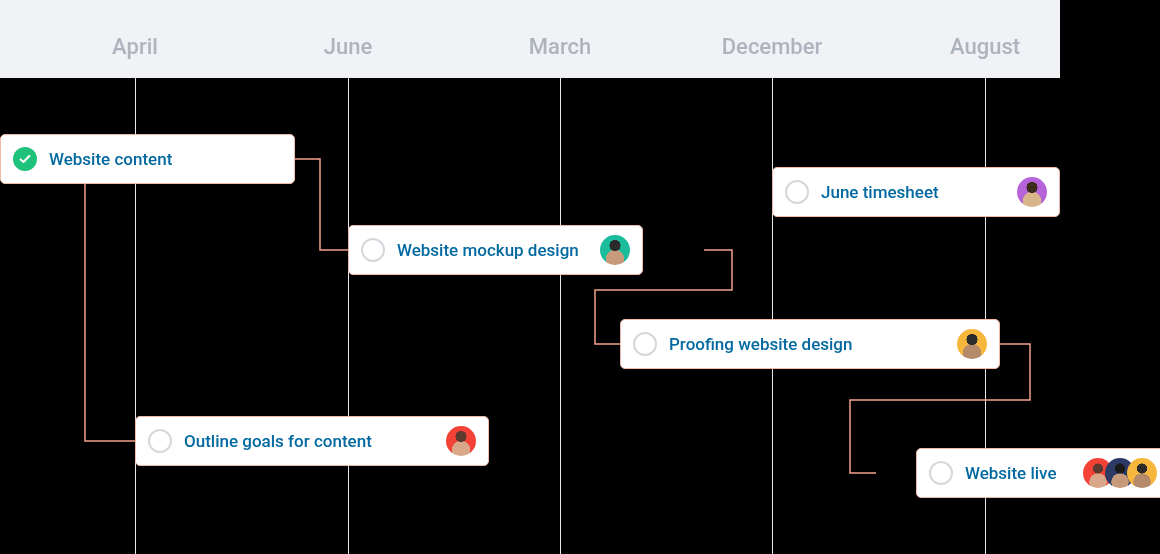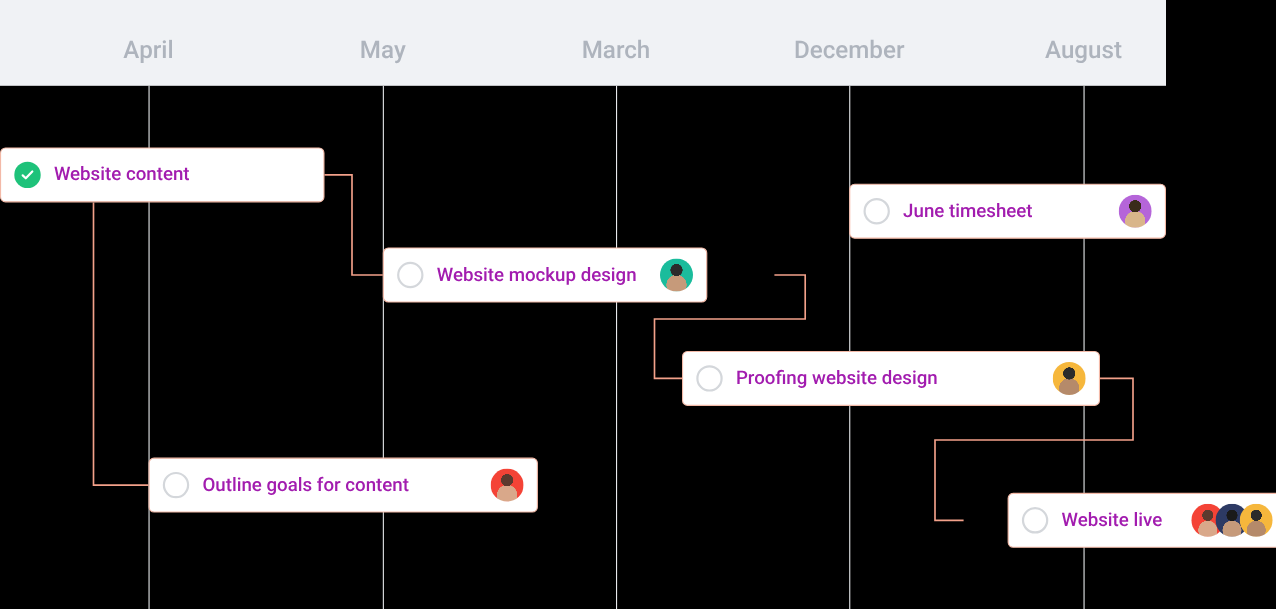--- a/index.html
+++ b/index.html
@@ -72,21 +72,21 @@
     align-items: center;
     justify-content: center;
   }
   .task .status.done svg {
     width: 14px;
     height: 14px;
   }
   .task .label {
     font-size: 17px;
     font-weight: 500;
-    color: #a21caf;
+    color: #0369a1;
     white-space: nowrap;
     flex: 1 1 auto;
   }
   .task .avatars {
     display: flex;
     align-items: center;
     margin-left: 12px;
   }
   .avatar {
     width: 30px;
@@ -107,21 +107,21 @@
     stroke-width: 1.5;
   }
 </style>
 </head>
 <body>
 <div class="canvas">
 
 <div class="header"></div>
 
 <div class="month-label" style="left:135px">April</div>
-<div class="month-label" style="left:348px">May</div>
+<div class="month-label" style="left:348px">June</div>
 <div class="month-label" style="left:560px">March</div>
 <div class="month-label" style="left:772px">December</div>
 <div class="month-label" style="left:985px">August</div>
 
 <div class="vline" style="left:135px"></div>
 <div class="vline" style="left:348px"></div>
 <div class="vline" style="left:560px"></div>
 <div class="vline" style="left:772px"></div>
 <div class="vline" style="left:985px"></div>
 

